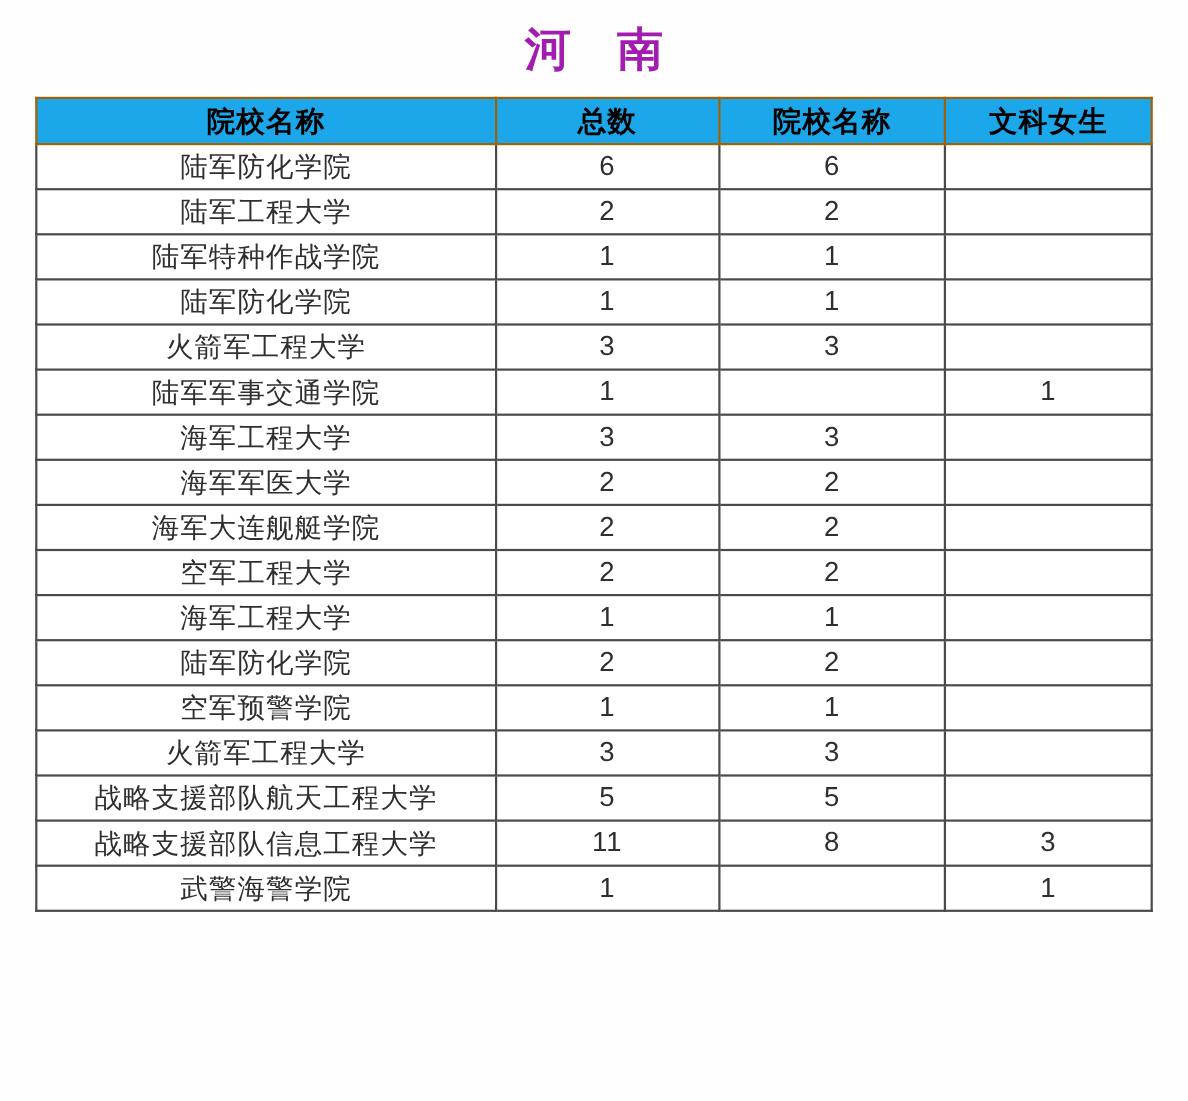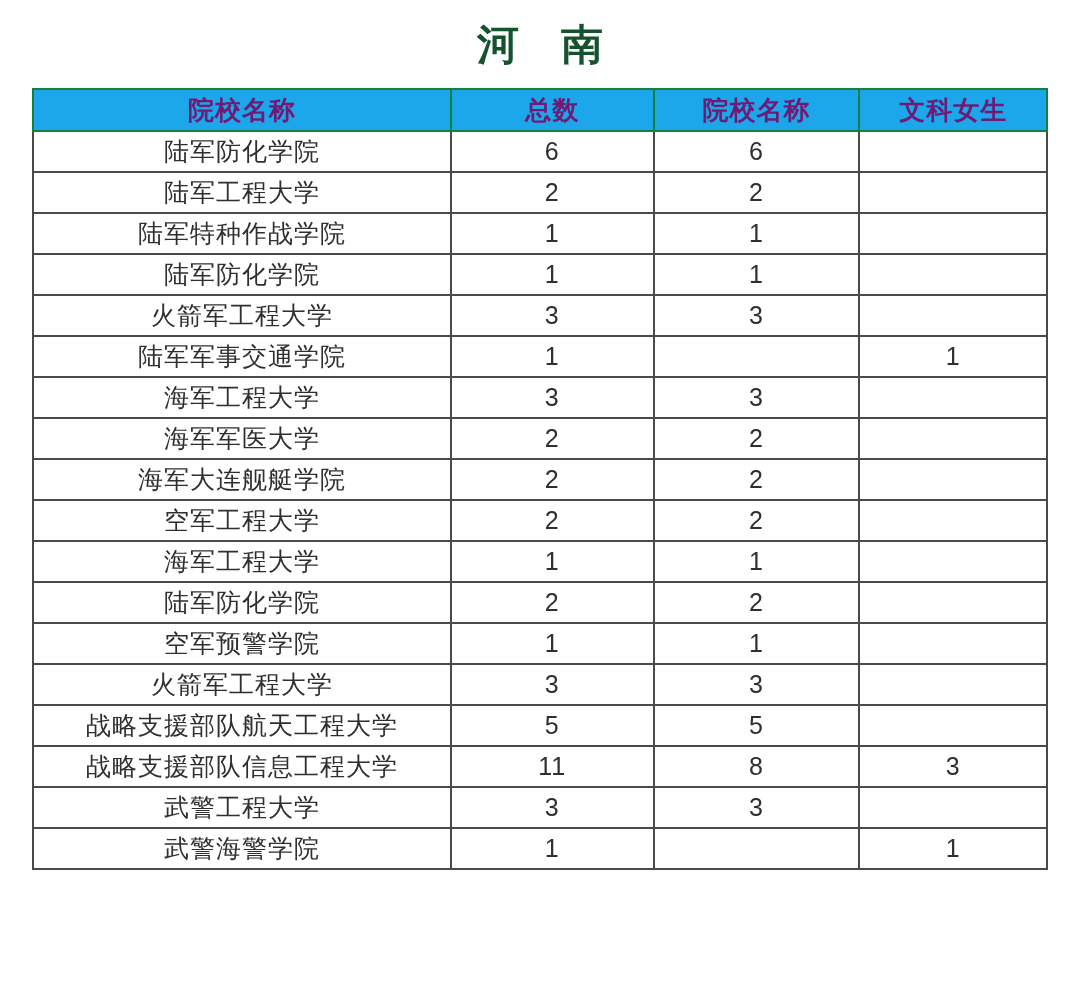--- a/index.html
+++ b/index.html
@@ -12,44 +12,44 @@
     width: 1080px;
     height: 1001px;
     background: #fefefe;
     box-sizing: border-box;
     overflow: hidden;
   }
   .page-title {
     text-align: center;
     font-size: 42px;
     font-weight: bold;
-    color: #14532d;
+    color: #a21caf;
     margin: 0;
     padding-top: 22px;
     padding-bottom: 20px;
     line-height: 1.1;
   }
   table.data-table {
     border-collapse: collapse;
     table-layout: fixed;
     width: 1016px;
     margin: 0 auto 0 32px;
     border: 2px solid #2e2e2e;
   }
   table.data-table col.c0 { width: 41.2%; }
   table.data-table col.c1 { width: 20.0%; }
   table.data-table col.c2 { width: 20.3%; }
   table.data-table col.c3 { width: 18.5%; }
   table.data-table th {
     background: #1ba7e9;
-    color: #701a75;
+    color: #000000;
     font-weight: bold;
     font-size: 26px;
     height: 40px;
-    border: 2px solid #15803d;
+    border: 2px solid #a16207;
     text-align: center;
     vertical-align: middle;
     padding: 0;
     letter-spacing: 1px;
   }
   table.data-table td {
     background: #ffffff;
     color: #2f2f2f;
     font-size: 25px;
     height: 39px;
@@ -172,26 +172,20 @@
           <td>5</td>
           <td></td>
         </tr>
         <tr>
           <td>战略支援部队信息工程大学</td>
           <td>11</td>
           <td>8</td>
           <td>3</td>
         </tr>
         <tr>
-          <td>武警工程大学</td>
-          <td>3</td>
-          <td>3</td>
-          <td></td>
-        </tr>
-        <tr>
           <td>武警海警学院</td>
           <td>1</td>
           <td></td>
           <td>1</td>
         </tr>
       </tbody>
   </table>
 </div>
 
 </body></html>

